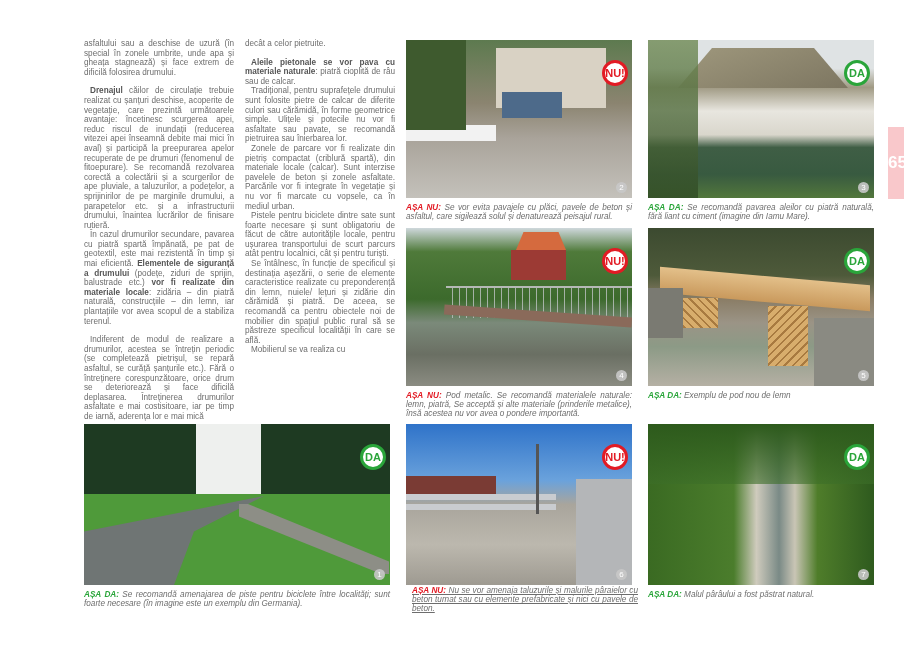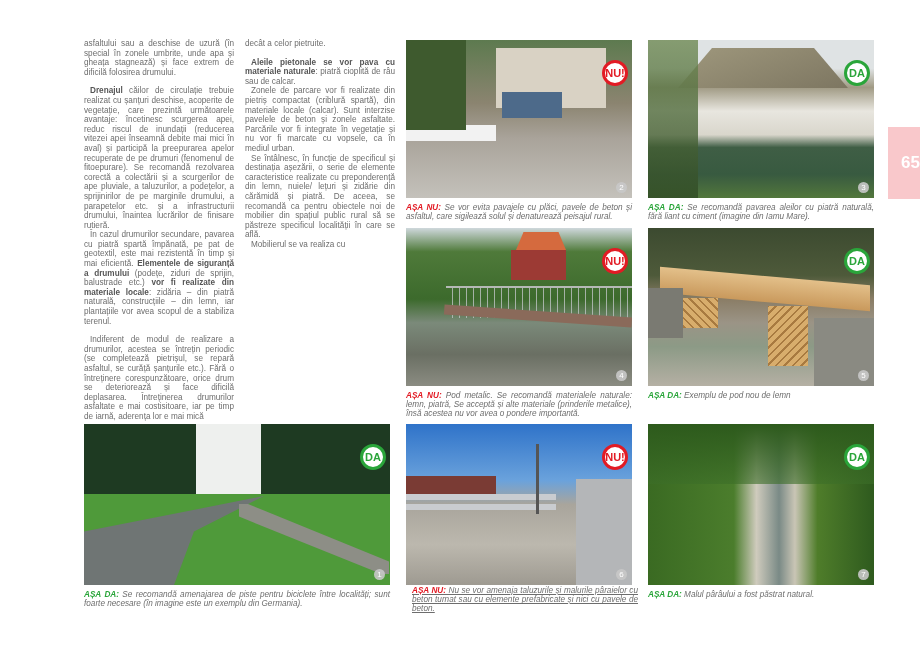--- a/index.html
+++ b/index.html
@@ -10,36 +10,38 @@
   .col b{color:#555;}
   .photo{position:absolute;overflow:hidden;background:#888;}
   .badge{position:absolute;top:4px;right:4px;width:26px;height:26px;border-radius:50%;background:#fff;display:flex;align-items:center;justify-content:center;font-weight:bold;font-size:11px;box-sizing:border-box;margin-top:16px;}
   .badge.nu{border:3px solid #e21b24;color:#e21b24;}
   .badge.da{border:3px solid #2aa53a;color:#2aa53a;}
   .num{position:absolute;right:5px;bottom:5px;width:11px;height:11px;border-radius:50%;background:rgba(200,200,200,0.9);color:#fff;font-size:8px;line-height:11px;text-align:center;}
   .caption{position:absolute;font-size:8.2px;line-height:9.2px;font-style:italic;color:#6d6d6d;text-align:justify;}
   .caption .lbl{font-weight:bold;font-style:italic;}
   .lbl.nu{color:#e21b24;}
   .lbl.da{color:#2aa53a;}
-  .pagetab{position:absolute;left:888px;top:127px;width:32px;height:72px;background:#f9c8cb;display:flex;align-items:center;justify-content:flex-end;color:#fff;font-weight:bold;font-size:17px;}
+  .pagetab{position:absolute;left:888px;top:127px;width:16px;height:72px;background:#f9c8cb;display:flex;align-items:center;justify-content:flex-start;color:#fff;font-weight:bold;font-size:17px;}
 </style>
 </head>
 <body>
 
 <div class="col" style="left:84px;top:39px;width:150px;">
   <p style="text-indent:0">asfaltului sau a deschise de uzură (în special în zonele umbrite, unde apa și gheața stagnează) și face extrem de dificilă folosirea drumului.</p>
   <p class="gap"><b>Drenajul</b><span> căilor de circulație trebuie realizat cu șanțuri deschise, acoperite de vegetație, care prezintă următoarele avantaje: încetinesc scurgerea apei, reduc riscul de inundații (reducerea vitezei apei înseamnă debite mai mici în aval) și participă la preepurarea apelor recuperate de pe drumuri (fenomenul de fitoepurare). Se recomandă rezolvarea corectă a colectării și a scurgerilor de ape pluviale, a taluzurilor, a podețelor, a sprijinirilor de pe marginile drumului, a parapetelor etc. și a infrastructurii drumului, înaintea lucrărilor de finisare rutieră.</span></p>
   <p><span>În cazul drumurilor secundare, pavarea cu piatră spartă împănată, pe pat de geotextil, este mai rezistentă în timp și mai eficientă. </span><b>Elementele de siguranță a drumului</b><span> (podețe, ziduri de sprijin, balustrade etc.) </span><b>vor fi realizate din materiale locale</b><span>: zidăria – din piatră naturală, construcțiile – din lemn, iar plantațiile vor avea scopul de a stabiliza terenul.</span></p>
   <p class="gap">Indiferent de modul de realizare a drumurilor, acestea se întrețin periodic (se completează pietrișul, se repară asfaltul, se curăță șanțurile etc.). Fără o întreținere corespunzătoare, orice drum se deteriorează și face dificilă deplasarea. Întreținerea drumurilor asfaltate e mai costisitoare, iar pe timp de iarnă, aderența lor e mai mică</p>
 </div>
 
 <div class="col" style="left:245px;top:39px;width:150px;">
   <p style="text-indent:0">decât a celor pietruite.</p>
   <p class="gap"><b>Aleile pietonale se vor pava cu materiale naturale</b><span>: piatră cioplită de râu sau de calcar.</span></p>
+  <p>Tradițional, pentru suprafețele drumului sunt folosite pietre de calcar de diferite culori sau cărămidă, în forme geometrice simple. Ulițele și potecile nu vor fi asfaltate sau pavate, se recomandă pietruirea sau înierbarea lor.</p>
   <p>Zonele de parcare vor fi realizate din pietriș compactat (criblură spartă), din materiale locale (calcar). Sunt interzise pavelele de beton și zonele asfaltate. Parcările vor fi integrate în vegetație și nu vor fi marcate cu vopsele, ca în mediul urban.</p>
+  <p>Pistele pentru biciclete dintre sate sunt foarte necesare și sunt obligatoriu de făcut de către autoritățile locale, pentru ușurarea transportului de scurt parcurs atât pentru localnici, cât și pentru turiști.</p>
   <p>Se întâlnesc, în funcție de specificul și destinația așezării, o serie de elemente caracteristice realizate cu preponderență din lemn, nuiele/ lețuri și zidărie din cărămidă și piatră. De aceea, se recomandă ca pentru obiectele noi de mobilier din spațiul public rural să se păstreze specificul localității în care se află.</p>
   <p>Mobilierul se va realiza cu</p>
 </div>
 
 <div class="photo" style="left:406px;top:40px;width:226px;height:158px;background:linear-gradient(180deg,#5d7a4f 0%,#8b8470 40%,#a9a39a 62%,#c4c1bb 100%);">
   <div style="position:absolute;left:90px;top:8px;width:110px;height:60px;background:#d9d2c4;"></div>
   <div style="position:absolute;left:96px;top:52px;width:60px;height:26px;background:#4d6a8a;"></div>
   <div style="position:absolute;left:0;top:85px;width:90px;height:16px;background:#f2f2f2;"></div>
   <div style="position:absolute;left:0;top:0;width:60px;height:90px;background:#3e5a2e;"></div>
   <div class="badge nu">NU!</div>

